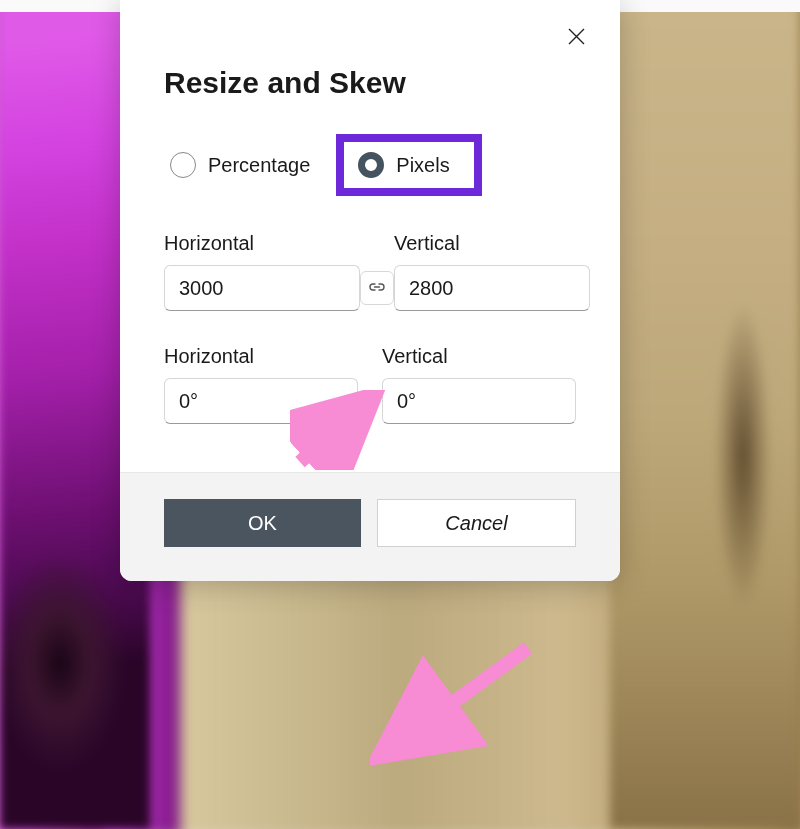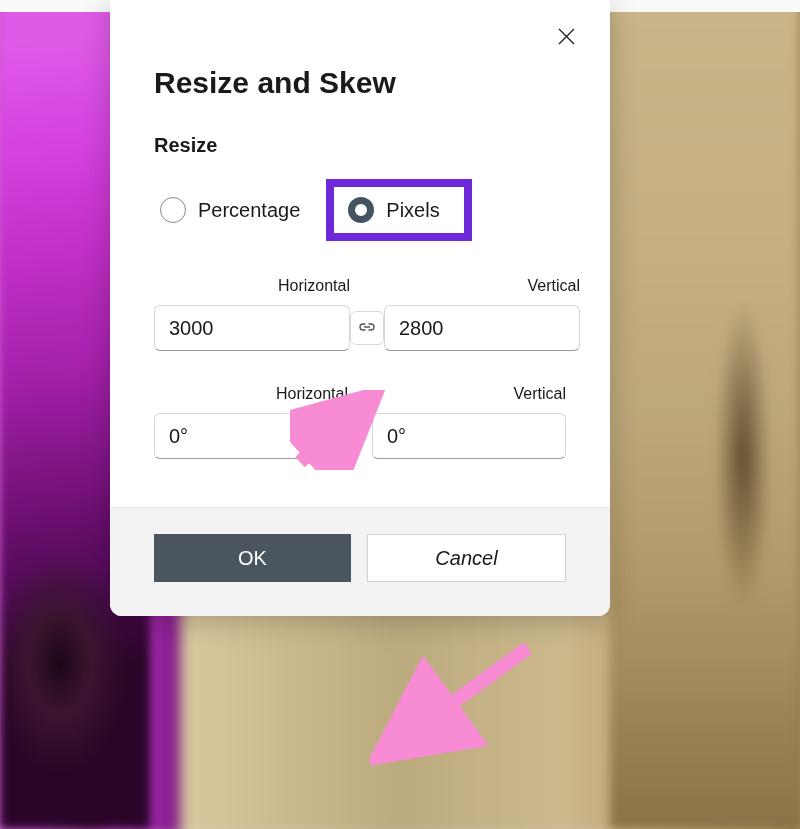--- a/index.html
+++ b/index.html
@@ -33,21 +33,21 @@
         radial-gradient(ellipse 40px 220px at 70% 55%, rgba(50,30,10,0.65) 0%, transparent 70%),
         linear-gradient(180deg, #cab58a 0%, #c4ae82 30%, #bda87a 50%, #b09968 70%, #8a7248 100%);
       filter: blur(5px);
     }
     .topbar {
       position: absolute; top: 0; left: 0; width: 100%;
       height: 12px; background: #fafafa; z-index: 5;
     }
     .dialog {
       position: absolute;
-      left: 110px; top: 0;
+      left: 120px; top: 0;
       width: 500px;
       background: #fff;
       border-radius: 0 0 12px 12px;
       box-shadow: 0 4px 30px rgba(0,0,0,0.22);
       z-index: 10;
       overflow: hidden;
     }
     .close {
       position: absolute; top: 18px; right: 26px;
       font-size: 28px; font-weight: 300; color: #222;
@@ -90,21 +90,21 @@
       display: flex; align-items: flex-end; gap: 0;
       margin-bottom: 34px;
     }
     .field-col { flex: 0 0 auto; }
     .field-col.left { width: 196px; }
     .field-col.right { width: 196px; }
     .link-col {
       width: 46px; display: flex; align-items: center; justify-content: center;
       padding-bottom: 6px;
     }
-    .field-label { font-size: 16px; color: #1a1a1a; margin-bottom: 10px; text-align: right; }
+    .field-label { font-size: 20px; color: #1a1a1a; margin-bottom: 10px; }
     .text-input {
       width: 100%; height: 46px;
       border: 1px solid #d6d6d6; border-bottom: 1.5px solid #9a9a9a;
       border-radius: 6px;
       font-size: 20px; color: #1a1a1a;
       padding: 5px 14px; background: #fff;
       font-family: inherit;
     }
     .link-btn {
       width: 34px; height: 34px; border: 1px solid #d8d8d8;
@@ -150,21 +150,20 @@
     <span>
       <svg width="17" height="17" viewBox="0 0 17 17">
           <path d="M1 1 L16 16 M16 1 L1 16" stroke="#222" stroke-width="1.4" fill="none"></path>
         </svg>
     </span>
   </button>
 
   <div class="dialog-body">
     <h1 class="title">Resize and Skew</h1>
 
-    <div class="section-label">Resize</div>
 
     <div class="radio-row">
       <label class="radio-group">
         <span class="radio-outer"></span>
         <span>Percentage</span>
       </label>
       <label class="radio-group highlight-box">
         <span class="radio-outer selected"></span>
         <span>Pixels</span>
       </label>

